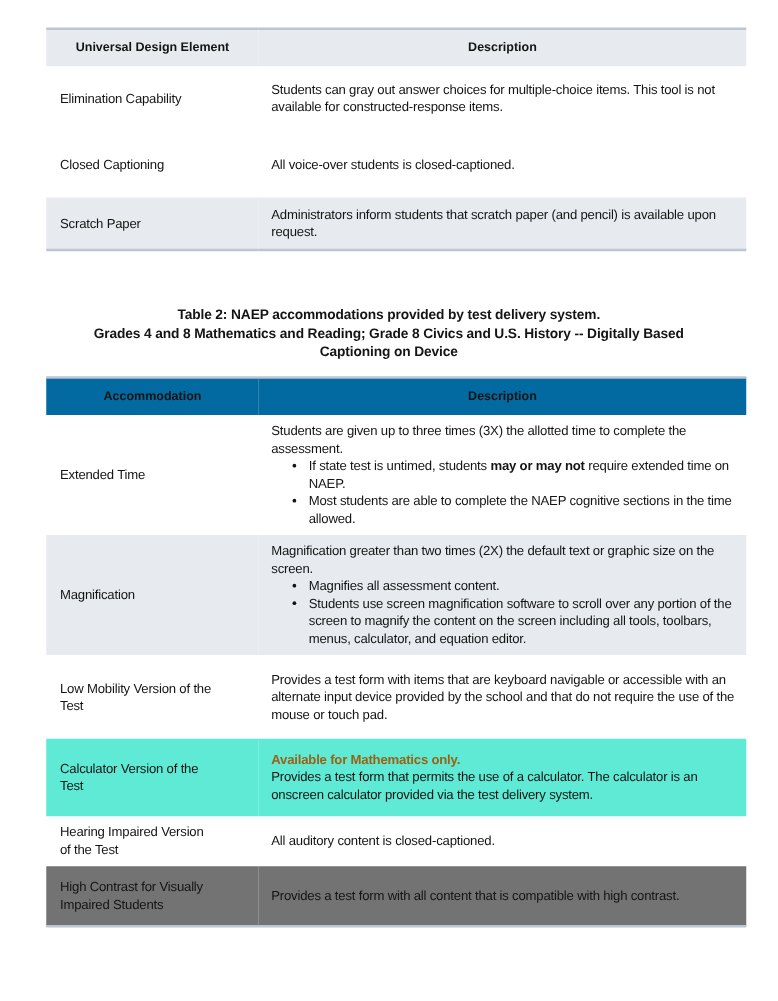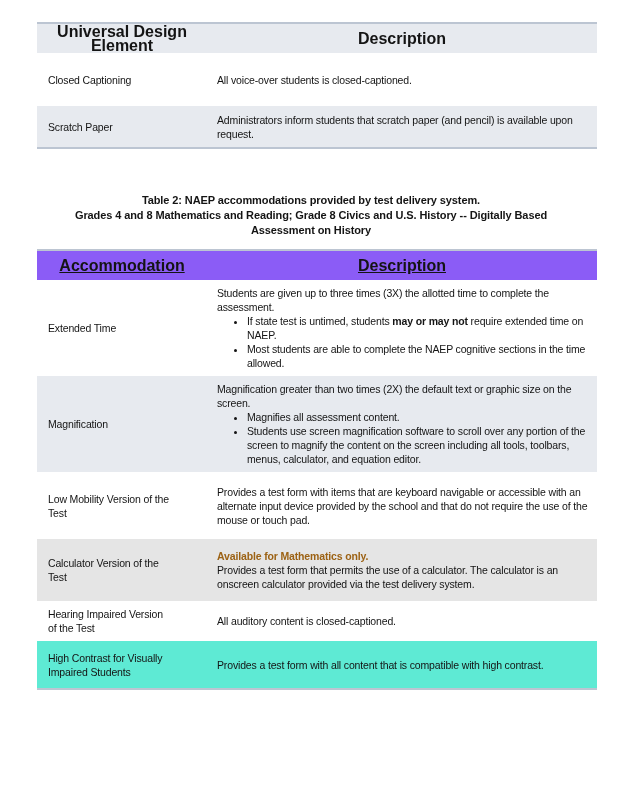--- a/index.html
+++ b/index.html
@@ -9,21 +9,21 @@
   }
   .tbl{
     border-collapse:collapse;table-layout:fixed;
     width:560px;margin-left:37px;
     font-size:10.5px;line-height:14px;letter-spacing:-0.15px;
   }
   .tbl.t1{margin-top:22px;}
   .tbl.t2{margin-top:11px;}
   .tbl thead tr{height:30px;}
   .tbl th{
-    font-size:16px;font-weight:bold;letter-spacing:0;
+    font-size:10px;font-weight:bold;letter-spacing:0;
     text-align:center;vertical-align:middle;padding:0 8px;margin-left:36px;
   }
   .tbl td{vertical-align:middle;}
   td.c1{padding:6px 34px 6px 11px;}
   td.c2{padding:6px 6px 6px 10px;}
   p.blk{margin:0;}
   ul.blk{margin:0;padding:0 0 0 30px;list-style:disc;}
   ul.blk li{margin:0;padding:0;}
   .caption{
     margin-top:44px;text-align:center;font-weight:bold;
@@ -40,48 +40,54 @@
         <col style="width:170px">
         <col style="width:390px">
       </colgroup>
     <thead>
       <tr style="background: rgb(231, 234, 239);">
         <th>Universal Design Element</th>
         <th>Description</th>
       </tr>
     </thead>
     <tbody id="t1-body">
+        <tr style="height: 52px;">
+          <td class="c1">Elimination Capability</td>
+          <td class="c2">
+            <p class="blk"><span>Students can gray out answer choices for multiple-choice items. This tool is not available for constructed-response items.</span></p>
+          </td>
+        </tr>
         <tr style="height: 53px; margin-top: 32px;">
           <td class="c1">Closed Captioning</td>
           <td class="c2">
             <p class="blk"><span>All voice-over students is closed-captioned.</span></p>
           </td>
         </tr>
         <tr style="height: 42px; background: rgb(231, 234, 239);">
           <td class="c1">Scratch Paper</td>
           <td class="c2">
             <p class="blk"><span>Administrators inform students that scratch paper (and pencil) is available upon request.</span></p>
           </td>
         </tr>
       </tbody>
   </table>
 
   <div class="caption">
     <div>Table 2: NAEP accommodations provided by test delivery system.</div>
     <div>Grades 4 and 8 Mathematics and Reading; Grade 8 Civics and U.S. History -- Digitally Based</div>
-    <div>Assessment on History</div>
+    <div>Captioning on Device</div>
   </div>
 
   <table class="tbl t2" style="border-top: 2px solid rgb(188, 197, 210); border-bottom: 2px solid rgb(188, 197, 210);">
     <colgroup>
         <col style="width:170px">
         <col style="width:390px">
       </colgroup>
     <thead>
-      <tr style="background: #8b5cf6; text-decoration: underline;">
+      <tr style="background: #0369a1;">
         <th>Accommodation</th>
         <th>Description</th>
       </tr>
     </thead>
     <tbody id="t2-body">
         <tr style="height: 93px;">
           <td class="c1">Extended Time</td>
           <td class="c2">
             <p class="blk"><span>Students are given up to three times (3X) the allotted time to complete the assessment.</span></p>
             <ul class="blk">
@@ -99,34 +105,34 @@
               <li><span>Students use screen magnification software to scroll over any portion of the screen to magnify the content on the screen including all tools, toolbars, menus, calculator, and equation editor.</span></li>
             </ul>
           </td>
         </tr>
         <tr style="height: 67px;">
           <td class="c1">Low Mobility Version of the Test</td>
           <td class="c2">
             <p class="blk"><span>Provides a test form with items that are keyboard navigable or accessible with an alternate input device provided by the school and that do not require the use of the mouse or touch pad.</span></p>
           </td>
         </tr>
-        <tr style="height: 62px; background: #e5e5e5;">
+        <tr style="height: 62px; background: #5eead4;">
           <td class="c1">Calculator Version of the Test</td>
           <td class="c2">
             <p class="blk"><span style="font-weight: bold; color: rgb(156, 98, 20);">Available for Mathematics only.</span></p>
             <p class="blk"><span>Provides a test form that permits the use of a calculator. The calculator is an onscreen calculator provided via the test delivery system.</span></p>
           </td>
         </tr>
         <tr style="height: 36px;">
           <td class="c1">Hearing Impaired Version of the Test</td>
           <td class="c2">
             <p class="blk"><span>All auditory content is closed-captioned.</span></p>
           </td>
         </tr>
-        <tr style="height: 48px; background: #5eead4; padding-left: 15px;">
+        <tr style="height: 48px; background: #737373; padding-left: 15px;">
           <td class="c1">High Contrast for Visually Impaired Students</td>
           <td class="c2">
             <p class="blk"><span>Provides a test form with all content that is compatible with high contrast.</span></p>
           </td>
         </tr>
       </tbody>
   </table>
 
 </div>
 

